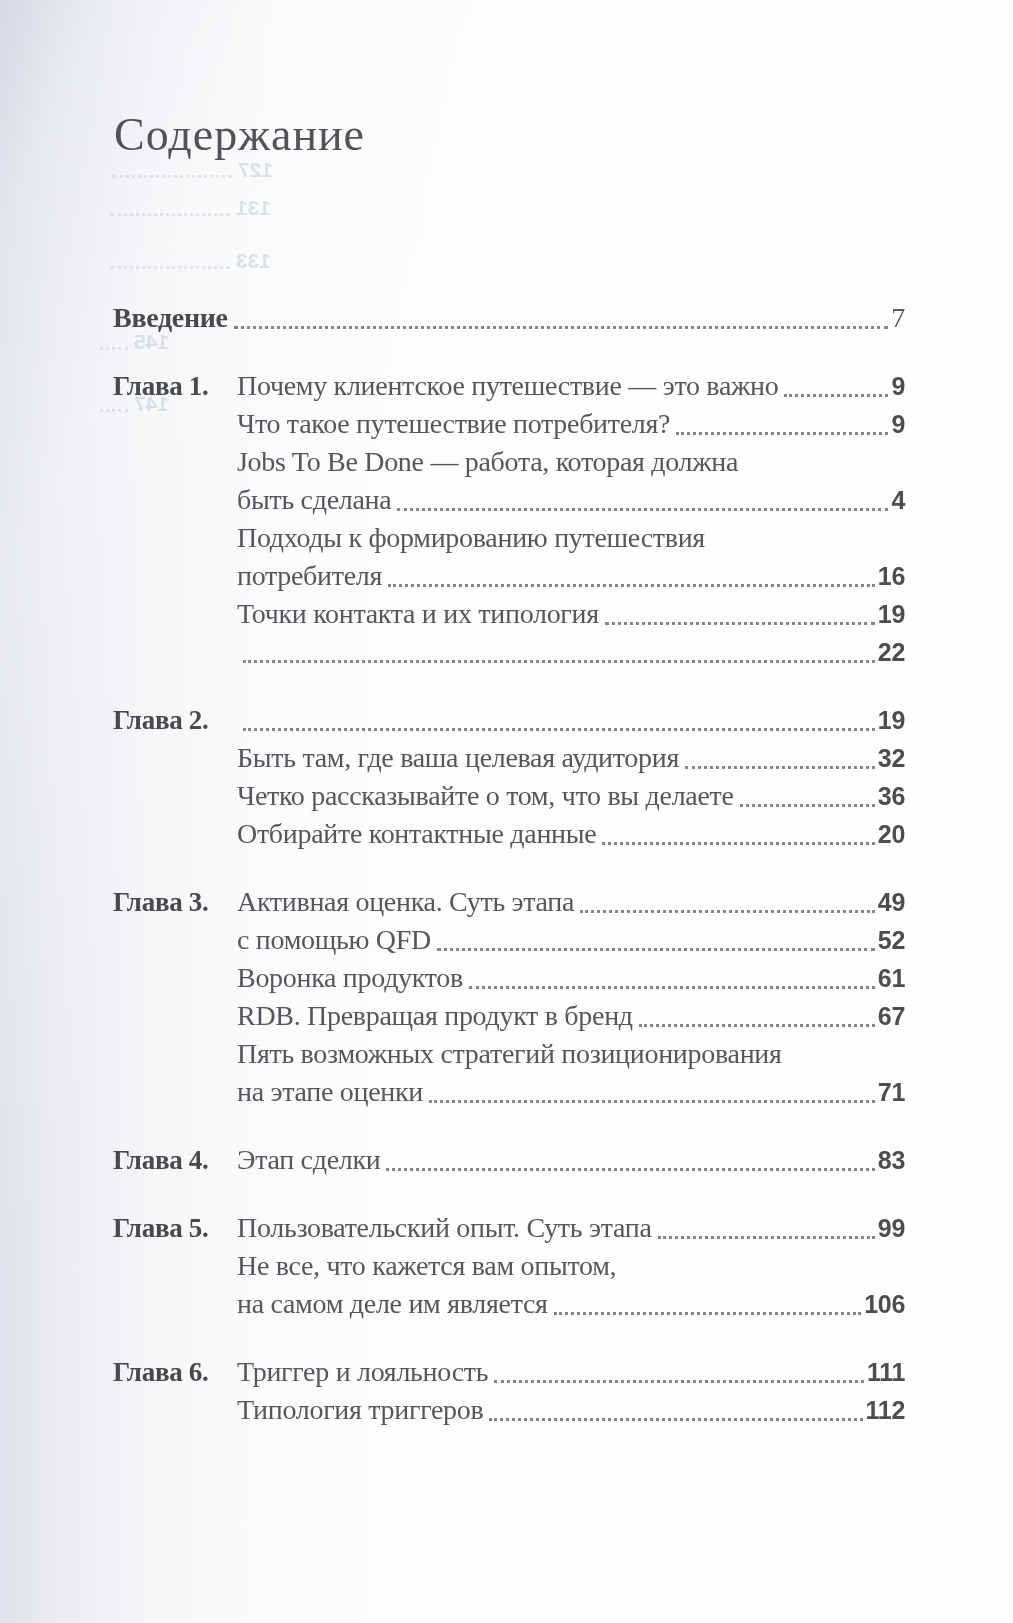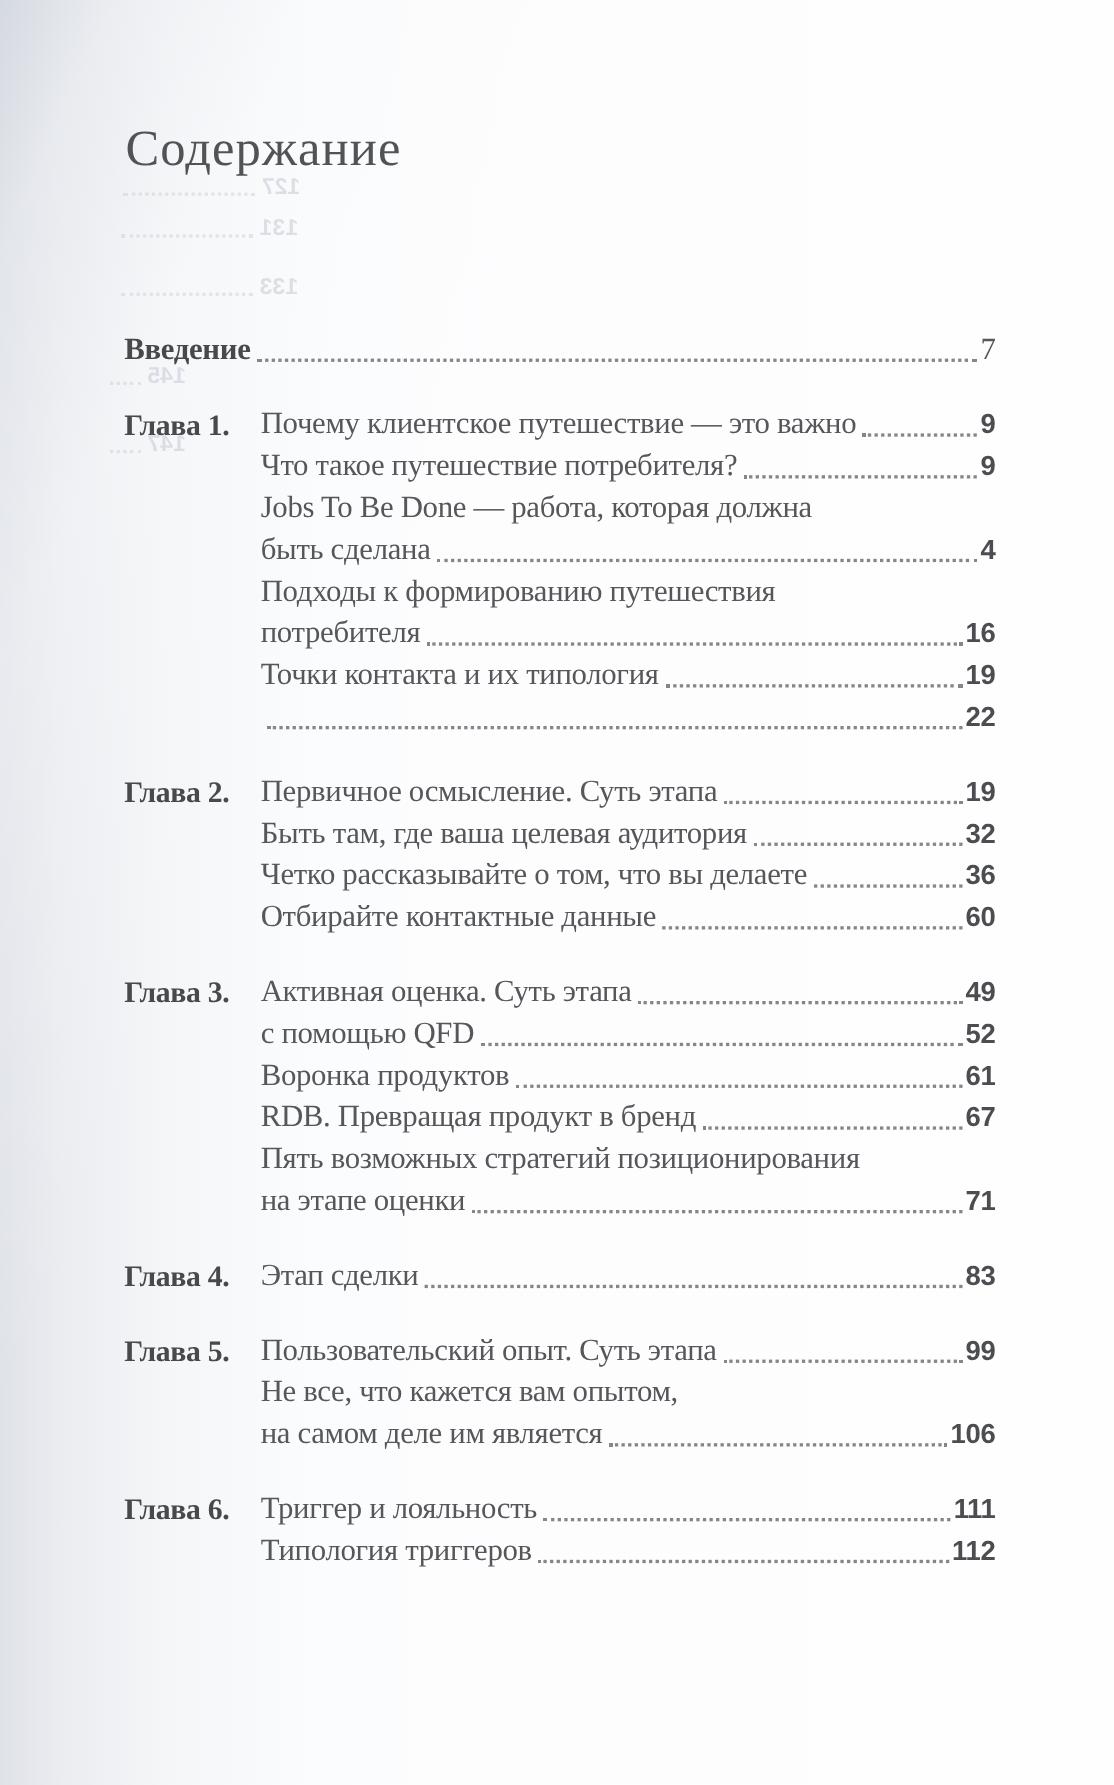--- a/index.html
+++ b/index.html
@@ -142,41 +142,40 @@
       <span class="pg">19</span>
     </div>
     <div class="row">
       <span class="lbl"></span>
       <span class="dots"></span>
       <span class="pg">22</span>
     </div>
 
     <div class="row block">
       <span class="lbl">Глава 2.</span>
-      <span class="txt">Первичное осмысление. Суть этапа</span>
       <span class="dots"></span>
       <span class="pg">19</span>
     </div>
     <div class="row">
       <span class="lbl"></span>
       <span class="txt">Быть там, где ваша целевая аудитория</span>
       <span class="dots"></span>
       <span class="pg">32</span>
     </div>
     <div class="row">
       <span class="lbl"></span>
       <span class="txt">Четко рассказывайте о том, что вы делаете</span>
       <span class="dots"></span>
       <span class="pg">36</span>
     </div>
     <div class="row">
       <span class="lbl"></span>
       <span class="txt">Отбирайте контактные данные</span>
       <span class="dots"></span>
-      <span class="pg">60</span>
+      <span class="pg">20</span>
     </div>
 
     <div class="row block">
       <span class="lbl">Глава 3.</span>
       <span class="txt">Активная оценка. Суть этапа</span>
       <span class="dots"></span>
       <span class="pg">49</span>
     </div>
     <div class="row">
       <span class="lbl"></span>

